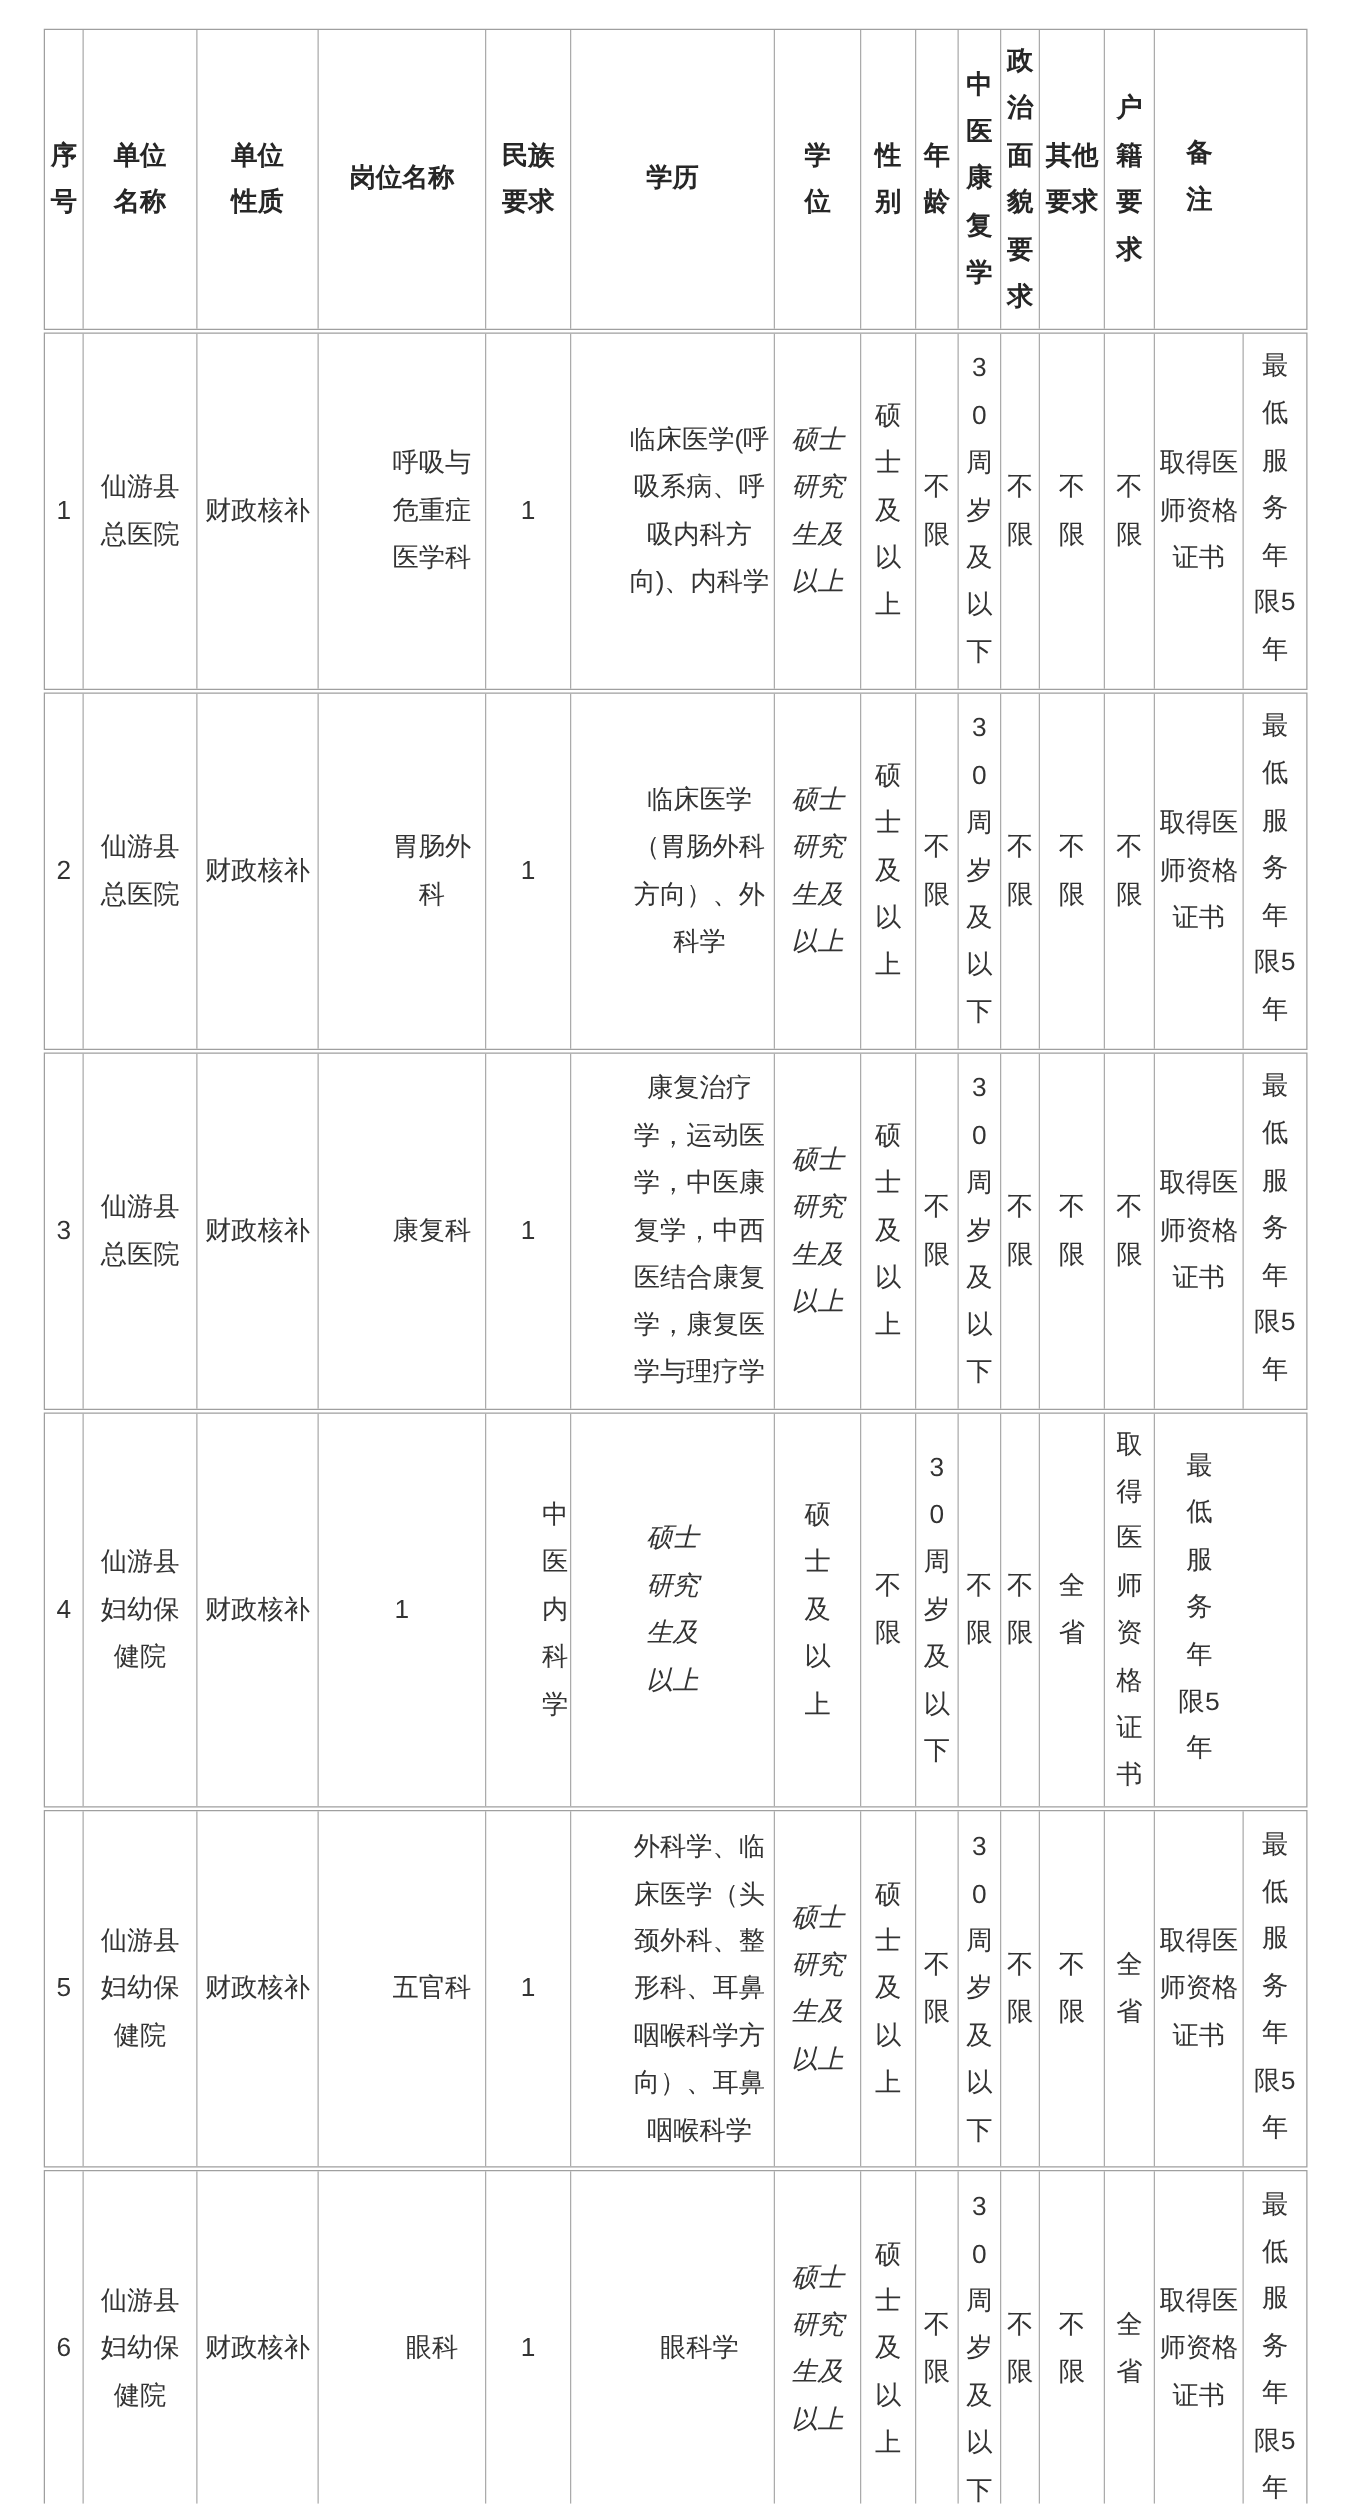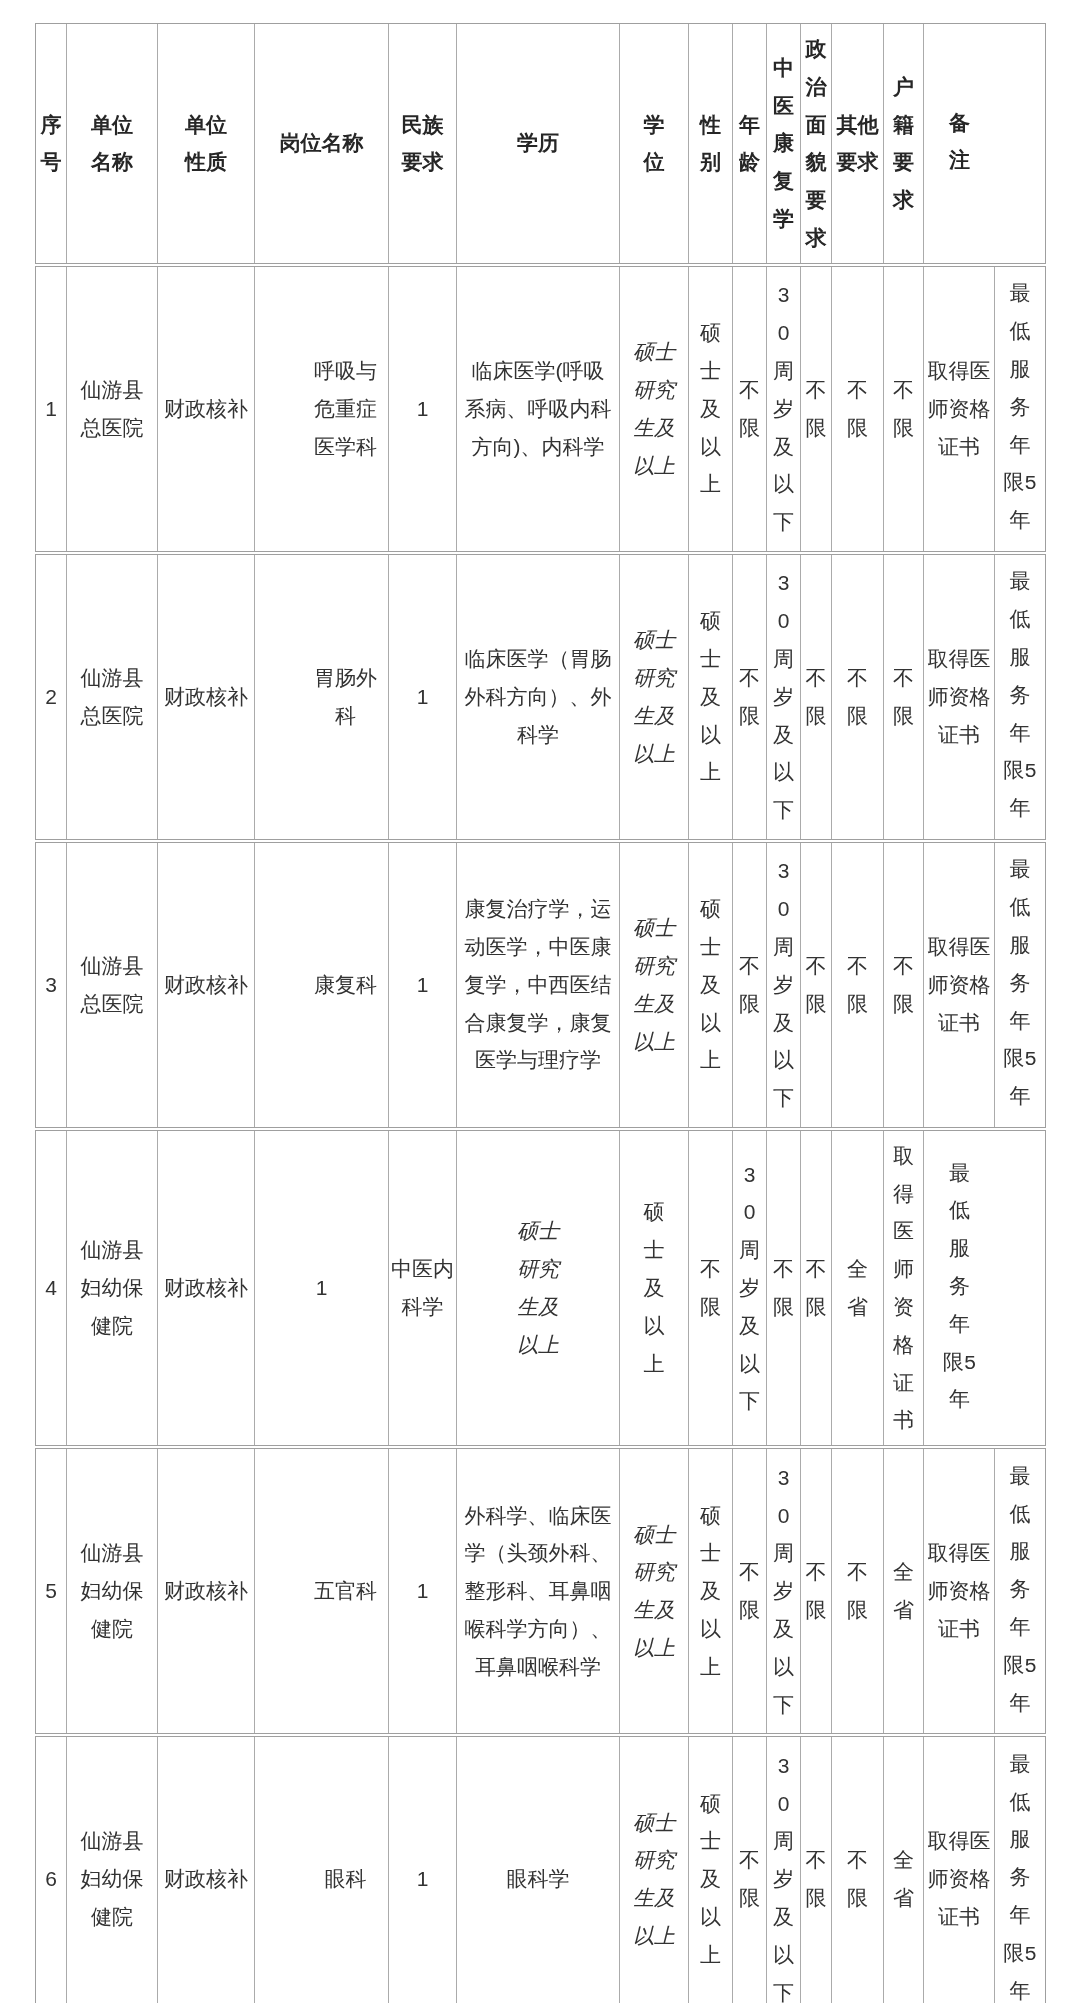--- a/index.html
+++ b/index.html
@@ -26,21 +26,21 @@
     padding:6px 1px; box-sizing:border-box;
   }
   .cell:last-child { border-right:none;font-family:Liberation Mono, monospace; }
   .txt {
     text-align:center; font-size:21px; line-height:1.8;
     word-break:break-all; white-space:normal;
   }
   
   .body .cell[data-col="unit"] .txt      { width:68px;text-align:center;  }
   .body .cell[data-col="position"] .txt  { width:130px;padding-left:48px; }
-  .body .cell[data-col="major"] .txt     { width:150px; }
+  .body .cell[data-col="major"] .txt     { width:150px;margin-left:43px; }
   .body .cell[data-col="education"] .txt { width:46px;font-style:italic;  }
   .body .cell[data-col="degree"] .txt,
   .body .cell[data-col="gender"] .txt,
   .body .cell[data-col="age"] .txt,
   .body .cell[data-col="ethnic"] .txt,
   .body .cell[data-col="political"] .txt,
   .body .cell[data-col="residence"] .txt { width:23px; }
   .body .cell[data-col="note"] .txt      { width:36px; }
   
   .hdr .cell[data-col="no"] .txt,

